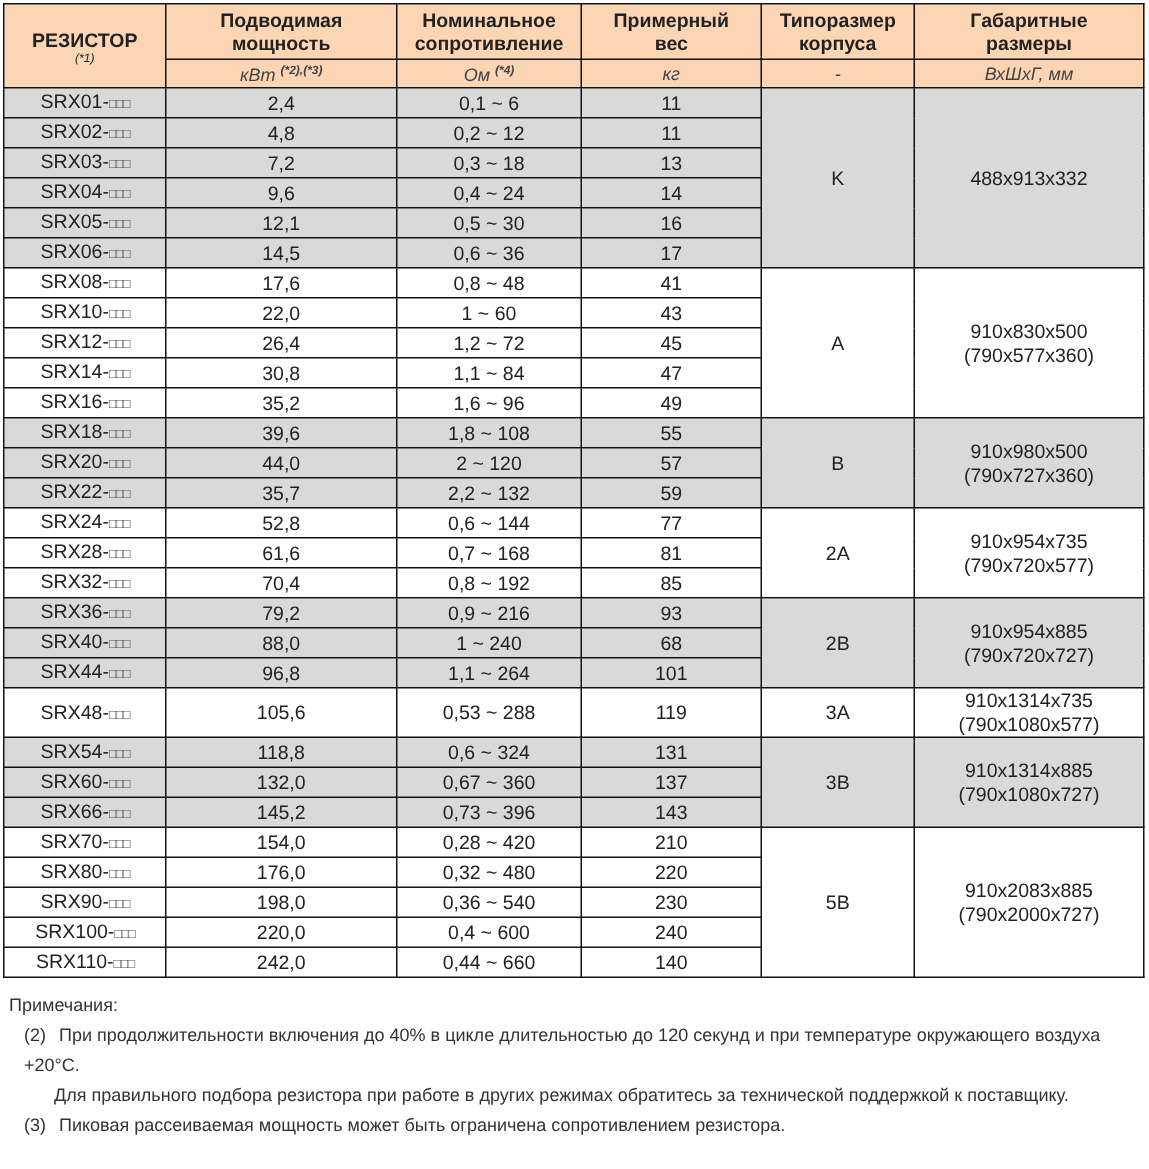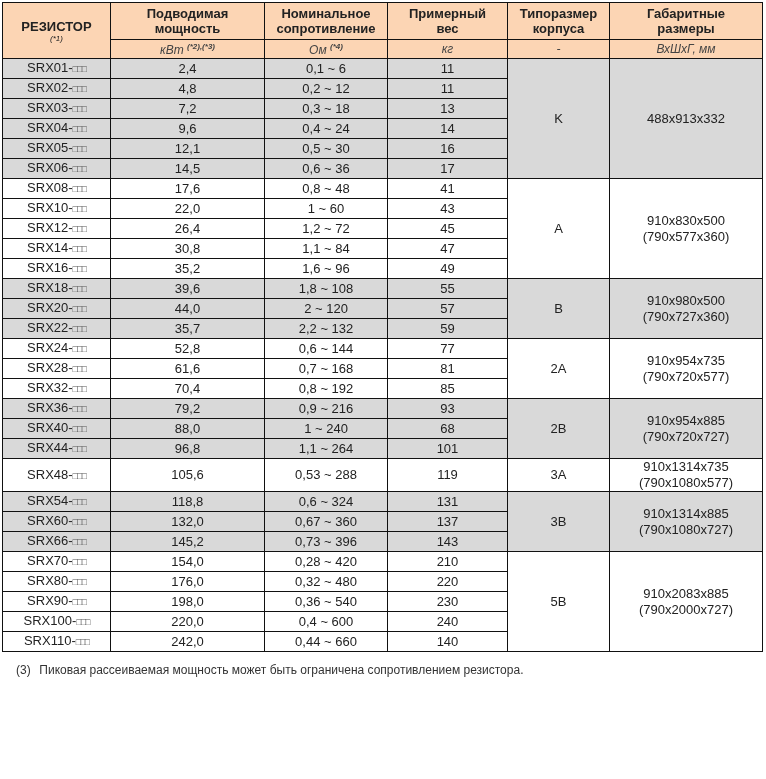--- a/index.html
+++ b/index.html
@@ -264,19 +264,25 @@
         <tr class="r">
           <td class="name w"><span>SRX110-</span><span class="sq">□□□</span></td>
           <td class="w">242,0</td>
           <td class="w">0,44 ~ 660</td>
           <td class="w">140</td>
         </tr>
       </tbody>
   </table>
 
   <div class="notes">
+    <div class="title">Примечания:</div>
+    <div class="item">
+      <span class="num">(2)</span>
+      <span>При продолжительности включения до 40% в цикле длительностью до 120 секунд и при температуре окружающего воздуха +20°C.</span>
+    </div>
+    <div class="cont">Для правильного подбора резистора при работе в других режимах обратитесь за технической поддержкой к поставщику.</div>
     <div class="item">
       <span class="num">(3)</span>
       <span>Пиковая рассеиваемая мощность может быть ограничена сопротивлением резистора.</span>
     </div>
 
   </div>
 </div>
 
 </body></html>

